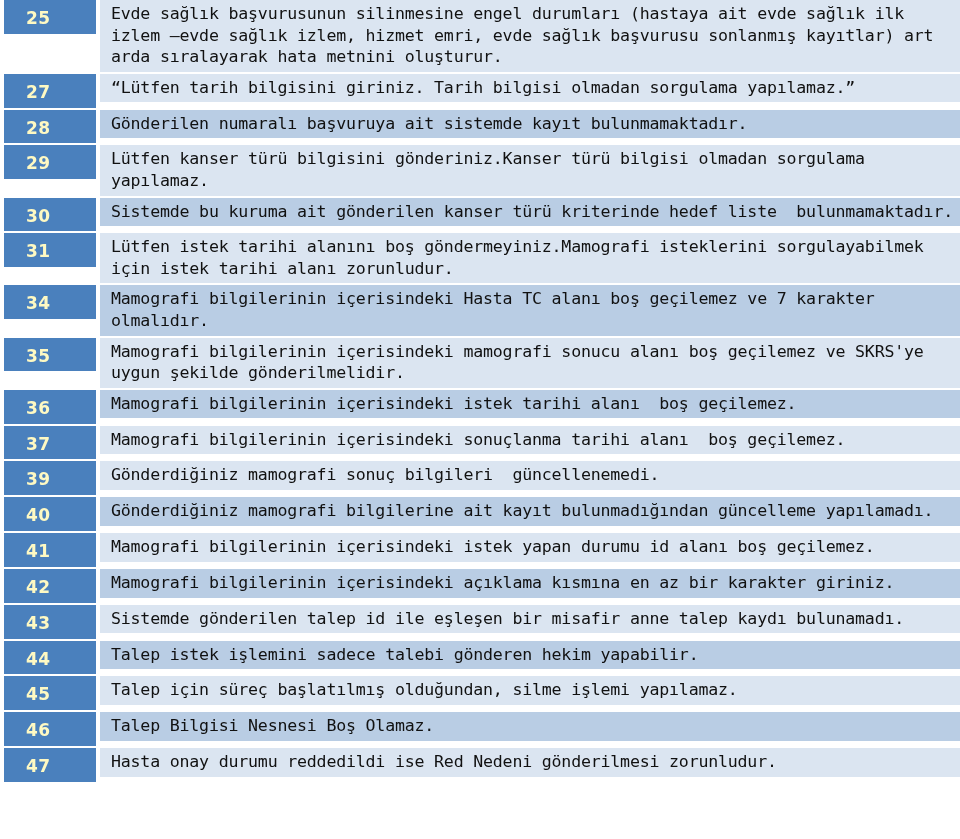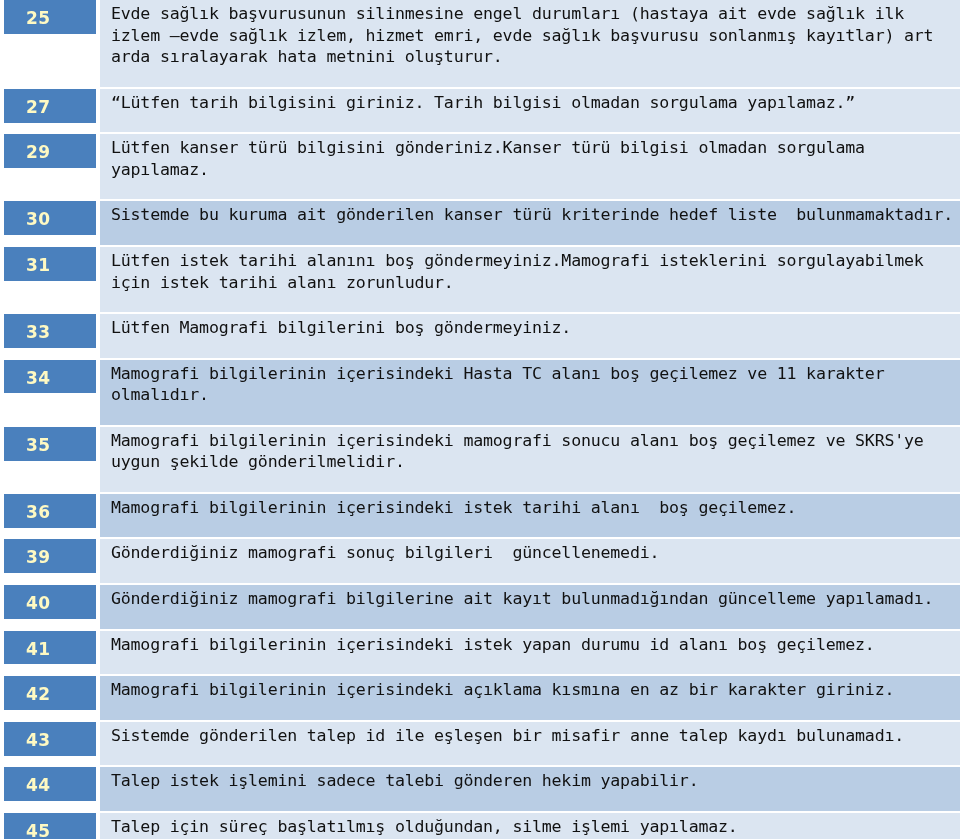--- a/index.html
+++ b/index.html
@@ -41,21 +41,21 @@
     letter-spacing: 0.5px;
   }
   td.text-cell {
     padding: 0;
     vertical-align: top;
   }
   .text-box {
     font-size: 16.6px;
     line-height: 1.30;
     color: #111111;
-    padding: 3px 6px 19px 11px;
+    padding: 3px 6px 4px 11px;
     margin: 0 0 2px 0;
     box-sizing: border-box;
     min-height: 24px;
     letter-spacing: -0.2px;
     white-space: pre-wrap;
     word-break: normal;
   }
   .row-light .text-box { background: #dbe5f1; }
   .row-dark  .text-box { background: #b9cde4; }
   .row-light .code-box { background: #4a80bd; }
@@ -75,20 +75,28 @@
         </td>
       </tr>
       <tr class="table-row row-light">
         <td class="code-cell">
           <div class="code-box">27</div>
         </td>
         <td class="text-cell">
           <div class="text-box">“Lütfen tarih bilgisini giriniz. Tarih bilgisi olmadan sorgulama yapılamaz.”</div>
         </td>
       </tr>
+      <tr class="table-row row-dark">
+        <td class="code-cell">
+          <div class="code-box">28</div>
+        </td>
+        <td class="text-cell">
+          <div class="text-box">Gönderilen numaralı başvuruya ait sistemde kayıt bulunmamaktadır.</div>
+        </td>
+      </tr>
       <tr class="table-row row-light">
         <td class="code-cell">
           <div class="code-box">29</div>
         </td>
         <td class="text-cell">
           <div class="text-box">Lütfen kanser türü bilgisini gönderiniz.Kanser türü bilgisi olmadan sorgulama yapılamaz.</div>
         </td>
       </tr>
       <tr class="table-row row-dark">
         <td class="code-cell">
@@ -99,50 +107,50 @@
         </td>
       </tr>
       <tr class="table-row row-light">
         <td class="code-cell">
           <div class="code-box">31</div>
         </td>
         <td class="text-cell">
           <div class="text-box">Lütfen istek tarihi alanını boş göndermeyiniz.Mamografi isteklerini sorgulayabilmek için istek tarihi alanı zorunludur.</div>
         </td>
       </tr>
-      <tr class="table-row row-light">
-        <td class="code-cell">
-          <div class="code-box">33</div>
-        </td>
-        <td class="text-cell">
-          <div class="text-box">Lütfen Mamografi bilgilerini boş göndermeyiniz.</div>
-        </td>
-      </tr>
       <tr class="table-row row-dark">
         <td class="code-cell">
           <div class="code-box">34</div>
         </td>
         <td class="text-cell">
-          <div class="text-box">Mamografi bilgilerinin içerisindeki Hasta TC alanı boş geçilemez ve 11 karakter olmalıdır.</div>
+          <div class="text-box">Mamografi bilgilerinin içerisindeki Hasta TC alanı boş geçilemez ve 7 karakter olmalıdır.</div>
         </td>
       </tr>
       <tr class="table-row row-light">
         <td class="code-cell">
           <div class="code-box">35</div>
         </td>
         <td class="text-cell">
           <div class="text-box">Mamografi bilgilerinin içerisindeki mamografi sonucu alanı boş geçilemez ve SKRS'ye uygun şekilde gönderilmelidir.</div>
         </td>
       </tr>
       <tr class="table-row row-dark">
         <td class="code-cell">
           <div class="code-box">36</div>
         </td>
         <td class="text-cell">
           <div class="text-box">Mamografi bilgilerinin içerisindeki istek tarihi alanı  boş geçilemez.</div>
+        </td>
+      </tr>
+      <tr class="table-row row-light">
+        <td class="code-cell">
+          <div class="code-box">37</div>
+        </td>
+        <td class="text-cell">
+          <div class="text-box">Mamografi bilgilerinin içerisindeki sonuçlanma tarihi alanı  boş geçilemez.</div>
         </td>
       </tr>
       <tr class="table-row row-light">
         <td class="code-cell">
           <div class="code-box">39</div>
         </td>
         <td class="text-cell">
           <div class="text-box">Gönderdiğiniz mamografi sonuç bilgileri  güncellenemedi.</div>
         </td>
       </tr>

